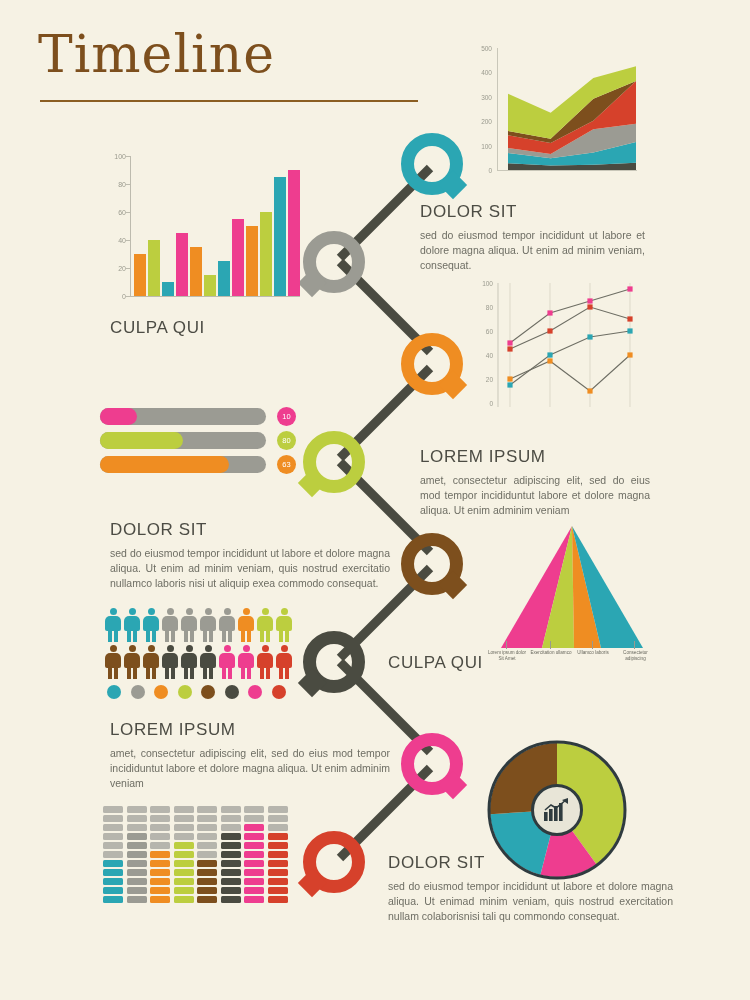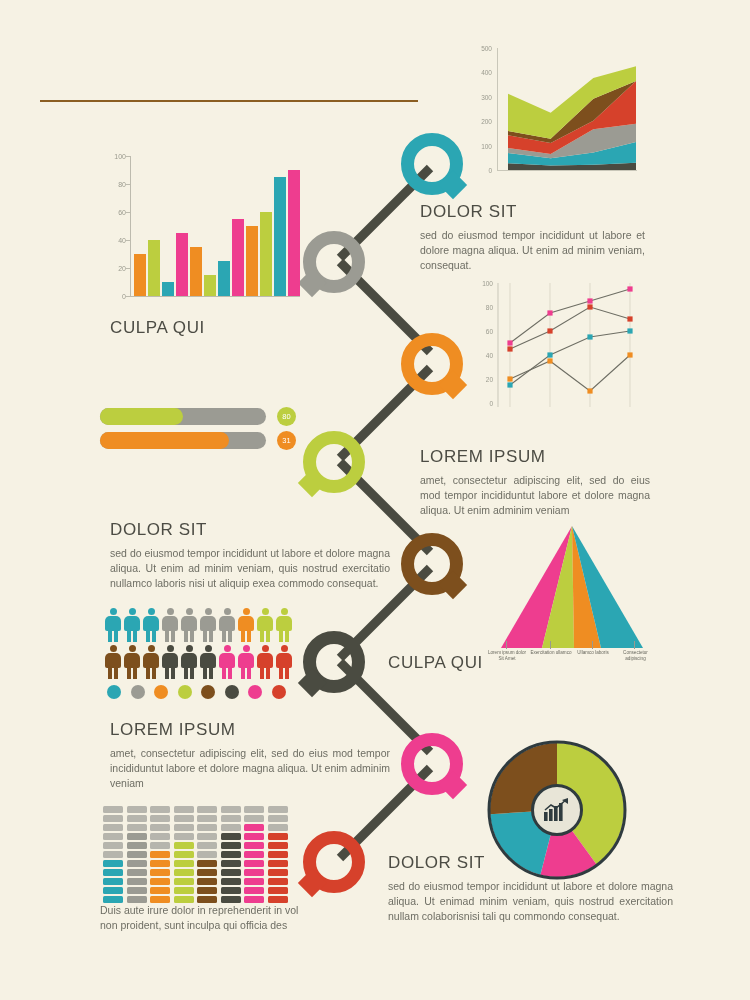--- a/index.html
+++ b/index.html
@@ -105,20 +105,21 @@
   .mx-col{display:flex;flex-direction:column-reverse;gap:2.5px;}
   .mx-cell{width:20px;height:6.5px;border-radius:1.5px;}
 </style>
 </head>
 <body>
 
 <div class="page">
 
   <div class="header">
     <div class="title-wrap">
+      <span class="title">Timeline</span>
     </div>
     <div class="title-rule"></div>
   </div>
 
   <svg class="spine" viewBox="0 0 750 1000">
     <g stroke="#4a4b41" stroke-width="9" fill="none" stroke-linecap="butt">
       <line x1="430" y1="168" x2="340" y2="258"></line>
       <line x1="340" y1="262" x2="430" y2="352"></line>
       <line x1="430" y1="368" x2="340" y2="458"></line>
       <line x1="340" y1="462" x2="430" y2="552"></line>
@@ -249,27 +250,32 @@
         <rect x="11.4" y="93.4" width="5.2" height="5.2" fill="#ef8d22"></rect>
         <rect x="51.4" y="75.4" width="5.2" height="5.2" fill="#ef8d22"></rect>
         <rect x="91.4" y="105.4" width="5.2" height="5.2" fill="#ef8d22"></rect>
         <rect x="131.4" y="69.4" width="5.2" height="5.2" fill="#ef8d22"></rect>
       </svg>
   </div>
 
   <div class="progress" id="progress-bars">
       <div class="pr-row">
         <div class="pr-track" style="background: rgb(155, 155, 147);"></div>
+        <div class="pr-fill" style="width: 36.52px; background: rgb(238, 61, 143);"></div>
+        <div class="pr-badge" style="background: rgb(238, 61, 143);">10</div>
+      </div>
+      <div class="pr-row">
+        <div class="pr-track" style="background: rgb(155, 155, 147);"></div>
         <div class="pr-fill" style="width: 83px; background: rgb(188, 206, 63);"></div>
         <div class="pr-badge" style="background: rgb(188, 206, 63);">80</div>
       </div>
       <div class="pr-row">
         <div class="pr-track" style="background: rgb(155, 155, 147);"></div>
         <div class="pr-fill" style="width: 129.48px; background: rgb(239, 141, 34);"></div>
-        <div class="pr-badge" style="background: rgb(239, 141, 34);">31</div>
+        <div class="pr-badge" style="background: rgb(239, 141, 34);">63</div>
       </div>
     </div>
 
   <div class="people" id="people-chart">
       <div class="pp-row">
         <div class="person">
           <div class="p-head" style="background:#2ba6b3"></div>
           <div class="p-body" style="background:#2ba6b3"></div>
           <div class="p-leg-l" style="background:#2ba6b3"></div>
           <div class="p-leg-r" style="background:#2ba6b3"></div>
@@ -588,16 +594,15 @@
     <h3>LOREM IPSUM</h3>
     <p>amet, consectetur adipiscing elit, sed do eius mod tempor incididuntut labore et dolore magna aliqua. Ut enim adminim veniam</p>
   </div>
 
   <div class="blk" style="left:388px;top:853px;width:285px;">
     <h3>DOLOR SIT</h3>
     <p>sed do eiusmod tempor incididunt ut labore et dolore magna aliqua. Ut enimad minim veniam, quis nostrud exercitation nullam colaborisnisi tali qu commondo consequat.</p>
   </div>
 
   <div class="blk" style="left:100px;top:903px;width:210px;">
-    <p class="nojust">Duis aute irure dolor in reprehenderit in vol non proident, sunt inculpa qui officia des</p>
   </div>
 
 </div>
 
 </body></html>

